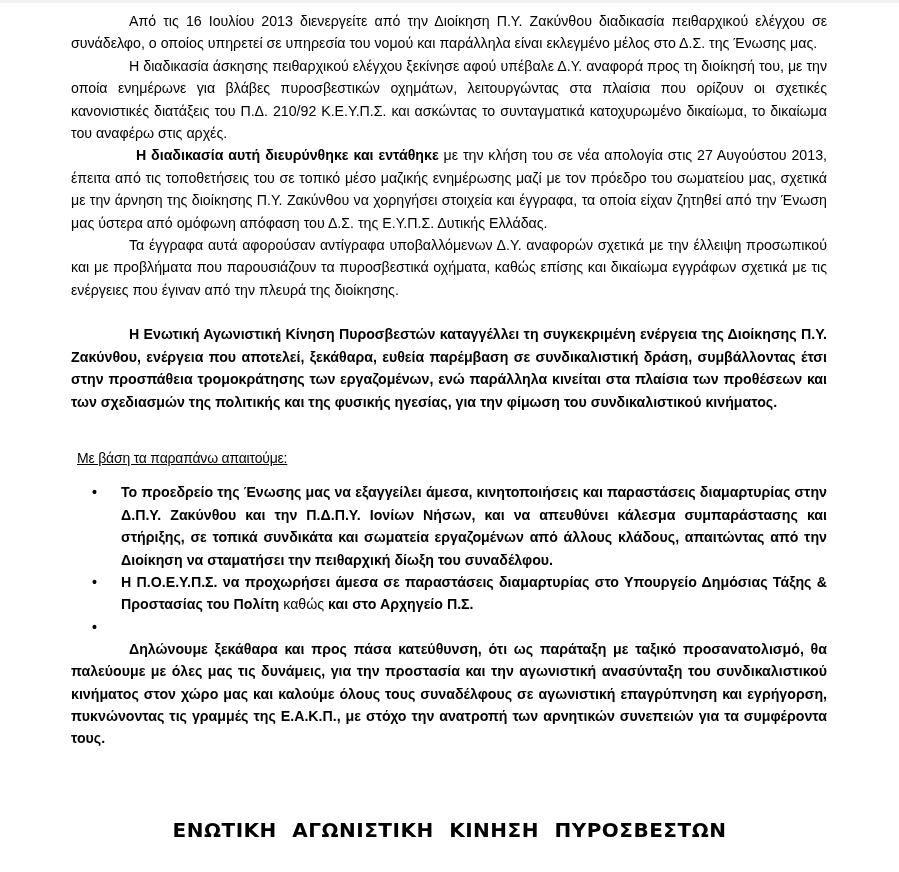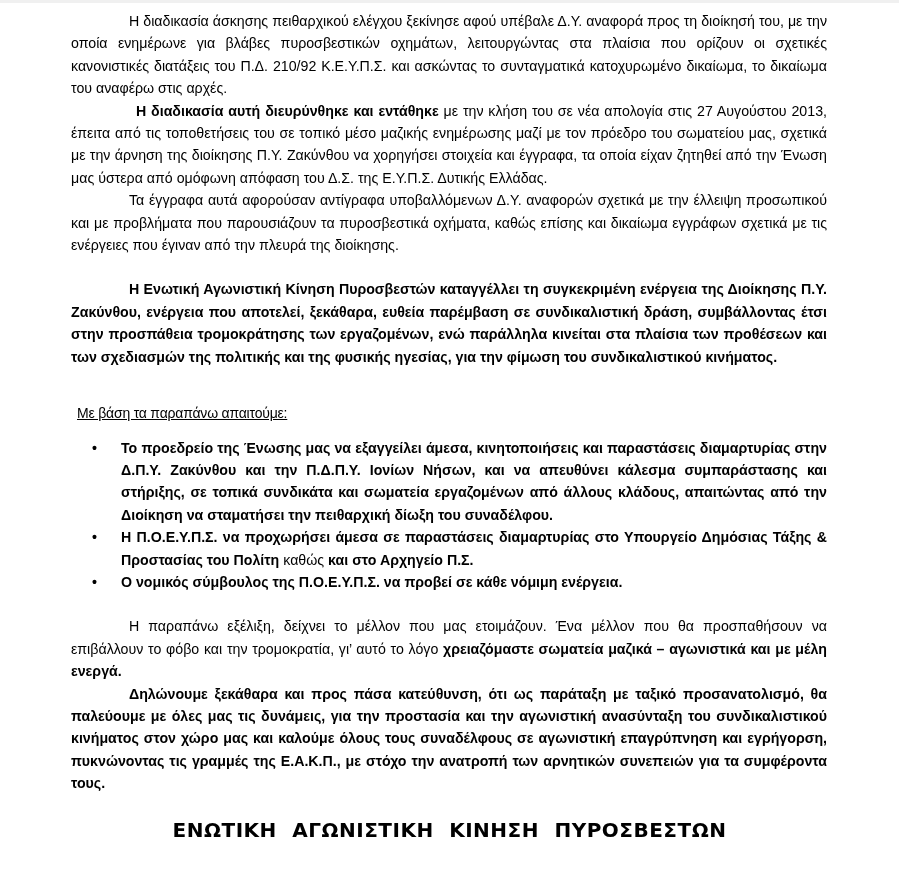--- a/index.html
+++ b/index.html
@@ -35,30 +35,30 @@
       font-family: "DejaVu Sans", sans-serif; font-weight: bold; font-size: 20px;
       word-spacing: 8px; letter-spacing: 0.5px;
     }
   </style>
 </head>
 <body>
 
 <div class="topline"></div>
 
 <div class="page">
+  <p class="ind">Από τις 16 Ιουλίου 2013 διενεργείτε από την Διοίκηση Π.Υ. Ζακύνθου διαδικασία πειθαρχικού ελέγχου σε συνάδελφο, ο οποίος υπηρετεί σε υπηρεσία του νομού  και παράλληλα είναι εκλεγμένο μέλος στο Δ.Σ. της Ένωσης μας.</p>
   <p class="ind">Η διαδικασία άσκησης πειθαρχικού ελέγχου ξεκίνησε αφού υπέβαλε Δ.Υ. αναφορά προς τη διοίκησή του, με την οποία ενημέρωνε για βλάβες πυροσβεστικών οχημάτων, λειτουργώντας στα πλαίσια που ορίζουν οι σχετικές κανονιστικές διατάξεις του Π.Δ. 210/92 Κ.Ε.Υ.Π.Σ. και ασκώντας  το συνταγματικά κατοχυρωμένο δικαίωμα, το δικαίωμα του αναφέρω στις αρχές.</p>
   <p class="ind2"><span class="b">Η διαδικασία αυτή διευρύνθηκε και εντάθηκε</span><span> με την κλήση του σε νέα απολογία στις 27 Αυγούστου 2013, έπειτα από τις τοποθετήσεις του σε τοπικό μέσο μαζικής ενημέρωσης μαζί με τον πρόεδρο του σωματείου μας, σχετικά με την άρνηση της διοίκησης Π.Υ. Ζακύνθου να χορηγήσει στοιχεία και έγγραφα, τα οποία είχαν  ζητηθεί από την Ένωση μας ύστερα από ομόφωνη απόφαση του Δ.Σ. της Ε.Υ.Π.Σ. Δυτικής Ελλάδας.</span></p>
   <p class="ind">Τα έγγραφα αυτά αφορούσαν αντίγραφα υποβαλλόμενων  Δ.Υ. αναφορών  σχετικά με την έλλειψη προσωπικού και με προβλήματα που παρουσιάζουν τα πυροσβεστικά οχήματα, καθώς επίσης και δικαίωμα εγγράφων σχετικά με  τις ενέργειες που έγιναν από την πλευρά της διοίκησης.</p>
   <div class="gap"></div>
   <p class="ind b">Η Ενωτική Αγωνιστική Κίνηση Πυροσβεστών καταγγέλλει τη συγκεκριμένη ενέργεια της Διοίκησης Π.Υ. Ζακύνθου, ενέργεια που αποτελεί, ξεκάθαρα, ευθεία παρέμβαση σε συνδικαλιστική δράση, συμβάλλοντας έτσι στην προσπάθεια τρομοκράτησης των εργαζομένων, ενώ παράλληλα κινείται στα πλαίσια των προθέσεων και των σχεδιασμών της πολιτικής και της φυσικής ηγεσίας, για την φίμωση του συνδικαλιστικού κινήματος.</p>
   <div class="gap"></div>
   <p class="demand">Με βάση τα παραπάνω απαιτούμε:</p>
   <ul>
     <li><span class="bullet">•</span><span>Το προεδρείο της Ένωσης μας να εξαγγείλει άμεσα, κινητοποιήσεις και παραστάσεις διαμαρτυρίας στην Δ.Π.Υ. Ζακύνθου και την Π.Δ.Π.Υ. Ιονίων Νήσων, και να απευθύνει κάλεσμα συμπαράστασης και στήριξης, σε τοπικά συνδικάτα και σωματεία εργαζομένων από άλλους κλάδους, απαιτώντας από την Διοίκηση να σταματήσει την πειθαρχική δίωξη του συναδέλφου.</span></li>
     <li><span class="bullet">•</span><span>Η Π.Ο.Ε.Υ.Π.Σ. να προχωρήσει άμεσα σε παραστάσεις διαμαρτυρίας στο Υπουργείο Δημόσιας Τάξης &amp; Προστασίας του Πολίτη </span><span class="nb">καθώς</span><span> και στο Αρχηγείο Π.Σ.</span></li>
-    <li><span class="bullet">•</span><span> Ο νομικός σύμβουλος της Π.Ο.Ε.Υ.Π.Σ. να προβεί σε κάθε νόμιμη ενέργεια.</span></li>
+    <li><span class="bullet">•</span></li>
   </ul>
   <div class="gap"></div>
-  <p class="ind"><span>Η παραπάνω εξέλιξη, δείχνει το μέλλον που μας ετοιμάζουν. Ένα μέλλον που θα προσπαθήσουν να επιβάλλουν το φόβο και την τρομοκρατία, γι’ αυτό το λόγο </span><span class="b">χρειαζόμαστε σωματεία μαζικά – αγωνιστικά και με μέλη ενεργά.</span></p>
   <p class="ind b">Δηλώνουμε ξεκάθαρα και προς πάσα κατεύθυνση, ότι ως παράταξη με ταξικό προσανατολισμό, θα παλεύουμε με όλες μας τις δυνάμεις, για την προστασία και την αγωνιστική ανασύνταξη του συνδικαλιστικού κινήματος στον χώρο μας και καλούμε όλους τους συναδέλφους σε αγωνιστική επαγρύπνηση και εγρήγορση, πυκνώνοντας τις γραμμές της Ε.Α.Κ.Π., με στόχο την ανατροπή των αρνητικών συνεπειών για τα συμφέροντα τους.</p>
 </div>
 
 <div class="signature">ΕΝΩΤΙΚΗ  ΑΓΩΝΙΣΤΙΚΗ  ΚΙΝΗΣΗ  ΠΥΡΟΣΒΕΣΤΩΝ</div>
 
 </body></html>

